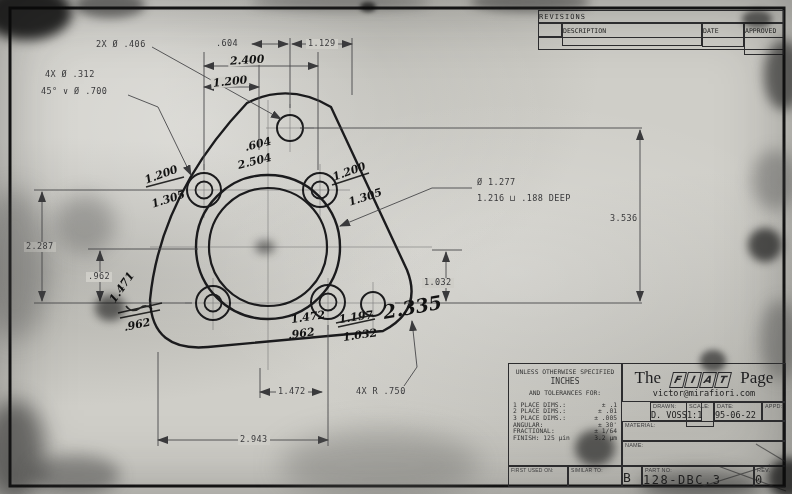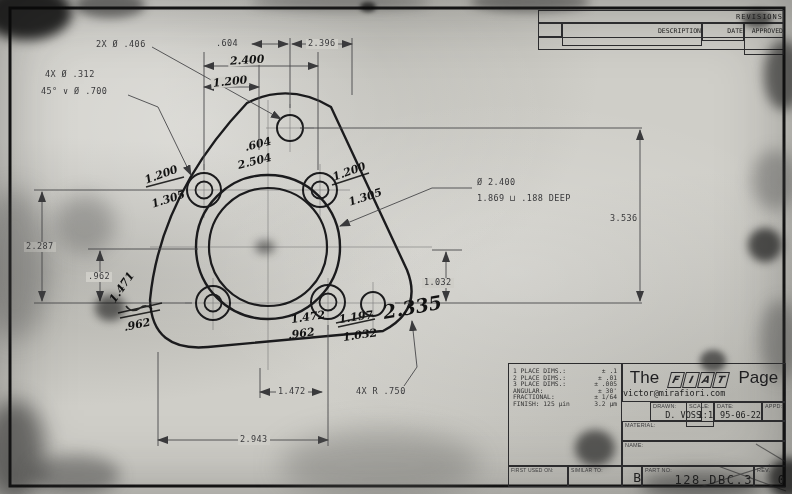--- a/index.html
+++ b/index.html
@@ -17,23 +17,23 @@
   }
   svg.overlay{position:absolute;left:0;top:0;}
   .t{position:absolute;font:8.5px/1.15 "DejaVu Sans Mono",monospace;color:#39393b;letter-spacing:.4px;white-space:nowrap;}
   .bgp{background:#cfcec8;padding:0 2px;}
   .hw{position:absolute;font:italic 700 11px/1 "DejaVu Serif",serif;color:#121212;white-space:nowrap;transform-origin:left center;}
   .hw.big{font-size:19px;}
   .st{position:absolute;border-radius:50%;pointer-events:none;}
   
   .cell{position:absolute;border:1px solid #2c2c2e;box-sizing:border-box;}
   .lab{position:absolute;top:1px;left:2px;font:5.5px/1 "Liberation Sans",sans-serif;color:#3c3c3e;letter-spacing:.2px;}
-  .val{position:absolute;left:0;right:0;text-align:right;color:#222;}
+  .val{position:absolute;left:0;right:0;text-align:left;color:#222;}
   .tolrow{display:flex;justify-content:space-between;padding:0 4px;font:6.3px/1.05 "DejaVu Sans Mono",monospace;color:#333;}
-  .brand{font-family:Liberation Sans, sans-serif;color:#1d1d1f;margin-top:20px;}
+  .brand{font-family:Liberation Serif, serif;color:#1d1d1f;margin-top:20px;}
   .fbox{display:inline-block;width:12px;height:14px;border:1.6px solid #2a2a2c;transform:skewX(-14deg);
         font:italic 700 10px/14px "DejaVu Sans",sans-serif;text-align:center;color:#2a2a2c;margin:0 .5px;}
 </style>
 </head>
 <body>
 
 <div id="sheet">
 
   <svg class="overlay" width="792" height="494">
     <defs>
@@ -126,23 +126,23 @@
       <line x1="700" y1="487" x2="770" y2="465"></line>
       <line x1="718" y1="466" x2="786" y2="491"></line>
       <line x1="756" y1="444" x2="786" y2="462"></line>
     </g>
   </svg>
 
   <div class="t" style="left:96px;top:40px">2X Ø .406</div>
   <div class="t" style="left:45px;top:70px">4X Ø .312</div>
   <div class="t" style="left:41px;top:87px">45° ∨ Ø .700</div>
   <div class="t" style="left:216px;top:39px">.604</div>
-  <div class="t bgp" style="left:306px;top:39px">2.396</div>
-  <div class="t" style="left:477px;top:178px">Ø 2.400</div>
-  <div class="t" style="left:477px;top:194px">1.869 ⊔ .188 DEEP</div>
+  <div class="t bgp" style="left:306px;top:39px">1.129</div>
+  <div class="t" style="left:477px;top:178px">Ø 1.277</div>
+  <div class="t" style="left:477px;top:194px">1.216 ⊔ .188 DEEP</div>
   <div class="t" style="left:610px;top:214px">3.536</div>
   <div class="t bgp" style="left:422px;top:278px">1.032</div>
   <div class="t bgp" style="left:24px;top:242px">2.287</div>
   <div class="t bgp" style="left:86px;top:272px">.962</div>
   <div class="t bgp" style="left:276px;top:387px">1.472</div>
   <div class="t" style="left:356px;top:387px">4X R .750</div>
   <div class="t bgp" style="left:238px;top:435px">2.943</div>
 
   <div class="hw" style="left:245px;top:142px;transform:rotate(-14deg)">.604</div>
   <div class="hw" style="left:238px;top:160px;transform:rotate(-14deg)">2.504</div>
@@ -163,32 +163,37 @@
   <div>
     <div class="cell" style="left:538px;top:10px;width:246px;height:13px">
       <div class="val" style="top:2px;font-size:7px;letter-spacing:1px">REVISIONS</div>
     </div>
     <div class="cell" style="left:538px;top:23px;width:24px;height:14px">
       <div class="val" style="top:3px;font-size:6.5px"></div>
     </div>
     <div class="cell" style="left:562px;top:23px;width:140px;height:23px">
       <div class="val" style="top:3px;font-size:6.5px">DESCRIPTION</div>
     </div>
-    <div class="cell" style="left:702px;top:23px;width:42px;height:18px">
+    <div class="cell" style="left:702px;top:23px;width:42px;height:24px">
       <div class="val" style="top:3px;font-size:6.5px">DATE</div>
     </div>
     <div class="cell" style="left:744px;top:23px;width:40px;height:32px">
       <div class="val" style="top:3px;font-size:6.5px">APPROVED</div>
     </div>
     <div class="cell" style="left:538px;top:37px;width:246px;height:13px"></div>
   </div>
 
   <div>
 
     <div class="cell" style="left:508px;top:363px;width:114px;height:103px">
+      <div style="text-align:center;font:6.3px/1.5 'DejaVu Sans Mono',monospace;color:#333;padding-top:3px">
+        <div>UNLESS OTHERWISE SPECIFIED</div>
+        <div style="font-size:8px">INCHES</div>
+        <div>AND TOLERANCES FOR:</div>
+      </div>
       <div style="margin-top:4px">
         <div class="tolrow">
             <span>1 PLACE DIMS.:</span>
             <span>± .1</span>
           </div>
         <div class="tolrow">
             <span>2 PLACE DIMS.:</span>
             <span>± .01</span>
           </div>
         <div class="tolrow">
@@ -215,21 +220,21 @@
     <div class="cell" style="left:568px;top:466px;width:54px;height:21px">
       <div class="lab" style="font-size:5px">SIMILAR TO:</div>
     </div>
 
     <div class="cell" style="left:622px;top:363px;width:164px;height:39px">
       <div style="text-align:center;padding-top:4px">
         <span class="brand" style="font-size:17px">The</span>
         <span class="fbox">F</span><span class="fbox">I</span><span class="fbox">A</span><span class="fbox">T</span>
         <span class="brand" style="font-size:17px">Page</span>
       </div>
-      <div style="text-align:left;font:8.5px/1.3 'DejaVu Sans Mono',monospace;color:#222">victor@mirafiori.com</div>
+      <div style="text-align:center;font:8.5px/1.3 'DejaVu Sans Mono',monospace;color:#222">victor@mirafiori.com</div>
     </div>
 
     <div class="cell" style="left:650px;top:402px;width:52px;height:19px">
       <div class="lab">DRAWN:</div>
       <div class="val" style="top:7px;font-size:8.5px">D. VOSS</div>
     </div>
     <div class="cell" style="left:686px;top:402px;width:28px;height:25px">
       <div class="lab">SCALE:</div>
       <div class="val" style="top:7px;font-size:8.5px">1:1</div>
     </div>

